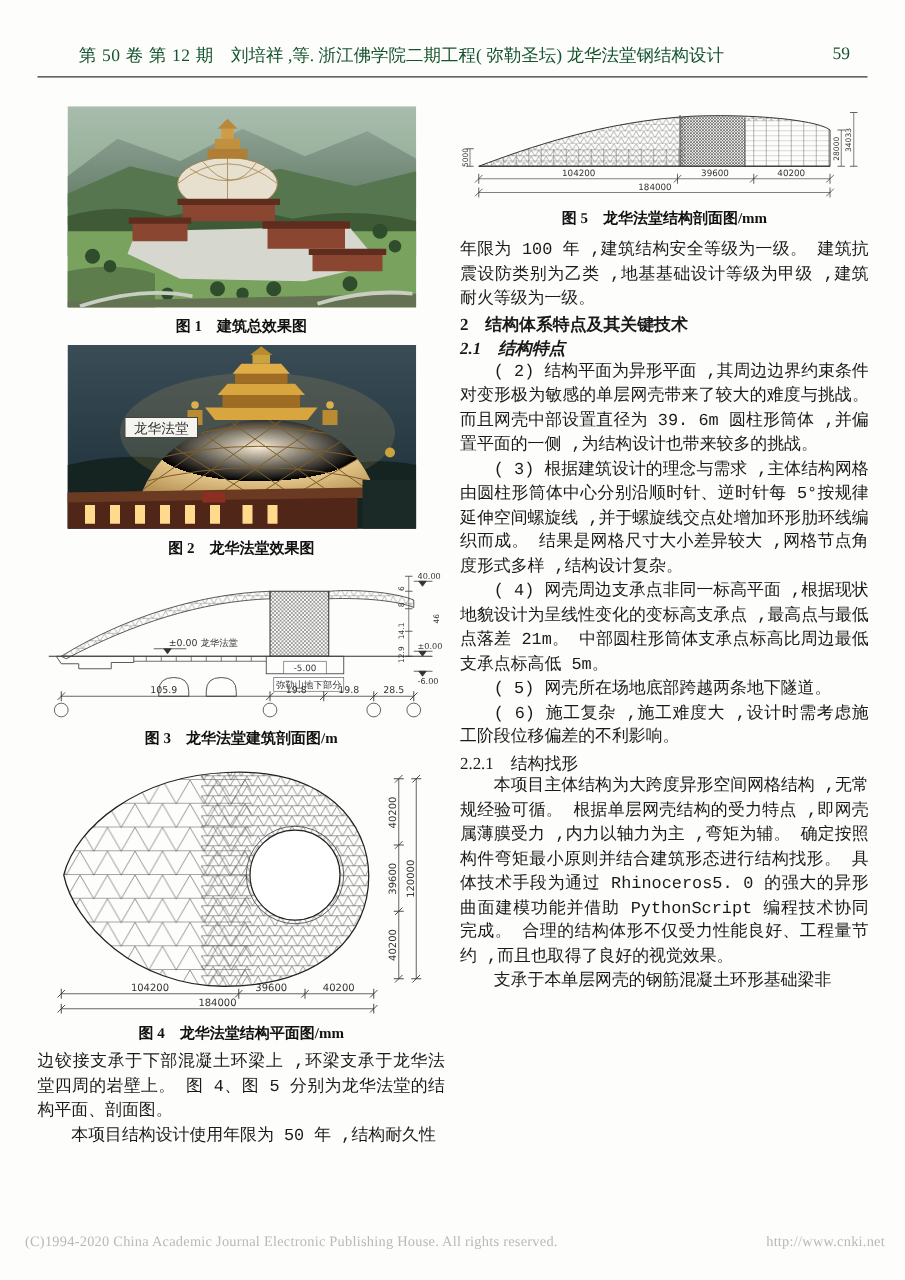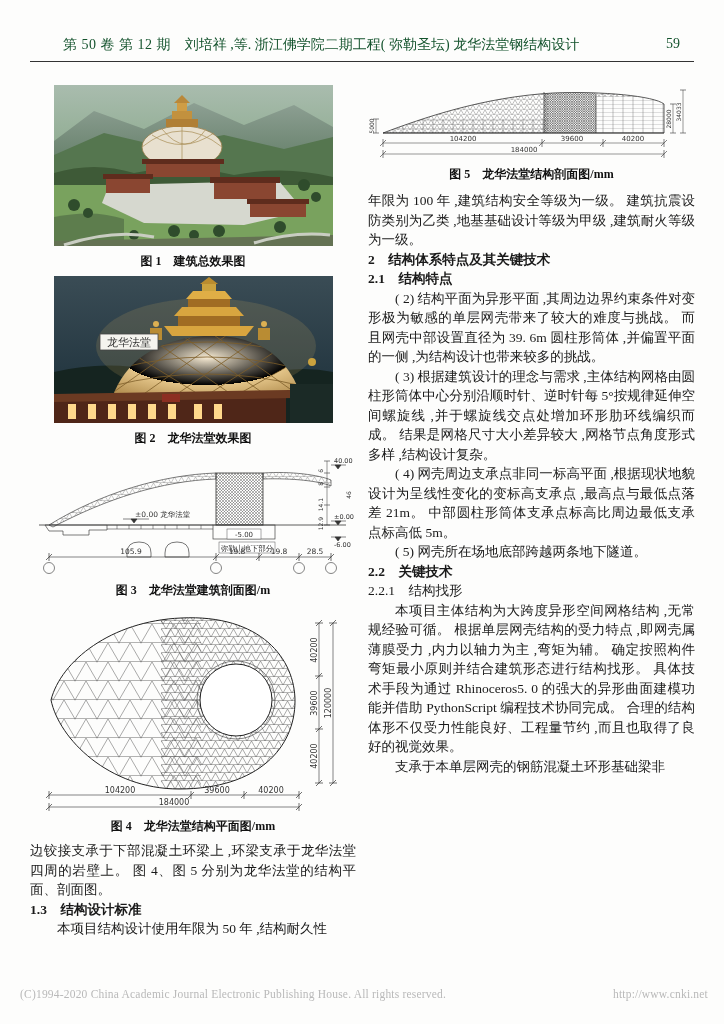--- a/index.html
+++ b/index.html
@@ -14,24 +14,24 @@
   .hdr-issue { position:absolute; left:33px; top:0; letter-spacing:.5px; }
   .hdr-title { position:absolute; left:130px; right:90px; top:0; text-align:center; }
   .hdr-page  { position:absolute; right:14px; top:0;margin-left:10px; }
   .hdr-rule  { position:absolute; top:61px; left:30px; width:664px; height:0; border-top:1.4px solid #333; }
   
   .col { position:absolute; top:85px; font-size:13.5px; line-height:19.5px; text-align:justify; }
   .col-left  { left:30px;  width:326px; }
   .col-right { left:368px; width:327px; }
   .fig { display:block; margin:0 auto; }
   .cap { text-align:center; font-weight:bold; font-size:12px; line-height:14px; margin:8px 0 8px 0; color:#111; }
-  p.body { text-indent:2em; }
+  p.body { text-indent:2em;font-family:Liberation Mono, monospace; }
   p.cont { text-indent:0; }
   p.h1b  { font-weight:bold; text-indent:0; }
-  p.h2b  { font-weight:bold; text-indent:0; }
+  p.h2b  { font-weight:bold; text-indent:0;font-style:italic; }
   p.h3n  { text-indent:0; }
   
   .footer { position:absolute; left:20px; top:988px; width:688px; display:flex; justify-content:space-between;
             font-size:11.5px; color:#b9b9b9; letter-spacing:.2px; }
   svg text { font-family:"DejaVu Sans",sans-serif; fill:#333; }
 </style>
 </head>
 <body>
 
 <div class="page">
@@ -267,21 +267,20 @@
         <path d="M298,18 h8 M298,178 h8 M299,21 l6,-6 M299,181 l6,-6"></path>
       </g>
       <text x="286" y="45" font-size="8" text-anchor="middle" transform="rotate(-90 286 45)">40200</text>
       <text x="286" y="98" font-size="8" text-anchor="middle" transform="rotate(-90 286 98)">39600</text>
       <text x="286" y="151" font-size="8" text-anchor="middle" transform="rotate(-90 286 151)">40200</text>
       <text x="300" y="98" font-size="8" text-anchor="middle" transform="rotate(-90 300 98)">120000</text>
     </svg>
     <p class="cap">图 4　龙华法堂结构平面图/mm</p>
 
     <p class="body cont">边铰接支承于下部混凝土环梁上 ,环梁支承于龙华法堂四周的岩壁上。 图 4、图 5 分别为龙华法堂的结构平面、剖面图。</p>
-    <p class="h1b">1.3　结构设计标准</p>
     <p class="body">本项目结构设计使用年限为 50 年 ,结构耐久性</p>
   </div>
 
   <div class="col col-right">
 
     <svg class="fig" width="327" height="74" viewBox="0 0 327 74">
       <defs>
         <pattern id="brick5" width="10" height="4" patternUnits="userSpaceOnUse">
           <path d="M0,4 H10 M5,0 V4" stroke="#666" stroke-width="0.4" fill="none"></path>
         </pattern>
@@ -331,21 +330,21 @@
     </svg>
     <p class="cap" style="margin-bottom:10px">图 5　龙华法堂结构剖面图/mm</p>
 
     <p class="body cont">年限为 100 年 ,建筑结构安全等级为一级。 建筑抗震设防类别为乙类 ,地基基础设计等级为甲级 ,建筑耐火等级为一级。</p>
     <p class="h1b">2　结构体系特点及其关键技术</p>
     <p class="h2b">2.1　结构特点</p>
     <p class="body">( 2) 结构平面为异形平面 ,其周边边界约束条件对变形极为敏感的单层网壳带来了较大的难度与挑战。 而且网壳中部设置直径为 39. 6m 圆柱形筒体 ,并偏置平面的一侧 ,为结构设计也带来较多的挑战。</p>
     <p class="body">( 3) 根据建筑设计的理念与需求 ,主体结构网格由圆柱形筒体中心分别沿顺时针、逆时针每 5°按规律延伸空间螺旋线 ,并于螺旋线交点处增加环形肋环线编织而成。 结果是网格尺寸大小差异较大 ,网格节点角度形式多样 ,结构设计复杂。</p>
     <p class="body">( 4) 网壳周边支承点非同一标高平面 ,根据现状地貌设计为呈线性变化的变标高支承点 ,最高点与最低点落差 21m。 中部圆柱形筒体支承点标高比周边最低支承点标高低 5m。</p>
     <p class="body">( 5) 网壳所在场地底部跨越两条地下隧道。</p>
-    <p class="h2b">2.2　关键技术</p>
+    <p class="body">( 6) 施工复杂 ,施工难度大 ,设计时需考虑施工阶段位移偏差的不利影响。</p>
     <p class="h3n">2.2.1　结构找形</p>
     <p class="body">本项目主体结构为大跨度异形空间网格结构 ,无常规经验可循。 根据单层网壳结构的受力特点 ,即网壳属薄膜受力 ,内力以轴力为主 ,弯矩为辅。 确定按照构件弯矩最小原则并结合建筑形态进行结构找形。 具体技术手段为通过 Rhinoceros5. 0 的强大的异形曲面建模功能并借助 PythonScript 编程技术协同完成。 合理的结构体形不仅受力性能良好、工程量节约 ,而且也取得了良好的视觉效果。</p>
     <p class="body">支承于本单层网壳的钢筋混凝土环形基础梁非</p>
   </div>
 
   <div class="footer">
     <span>(C)1994-2020 China Academic Journal Electronic Publishing House. All rights reserved.</span>
     <span>http://www.cnki.net</span>
   </div>
 

